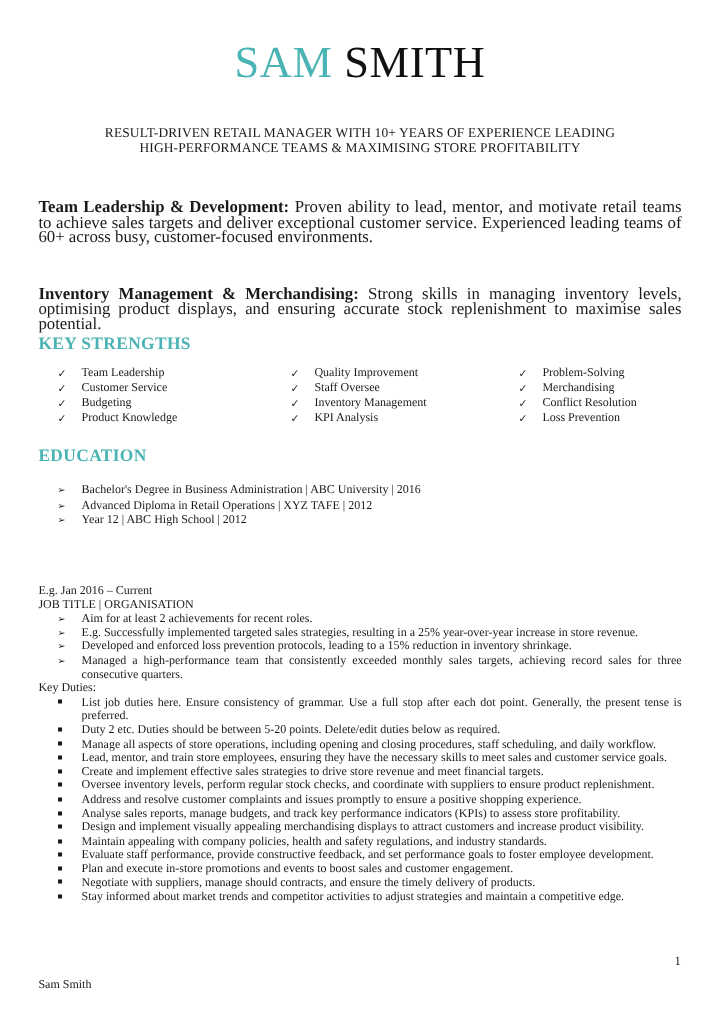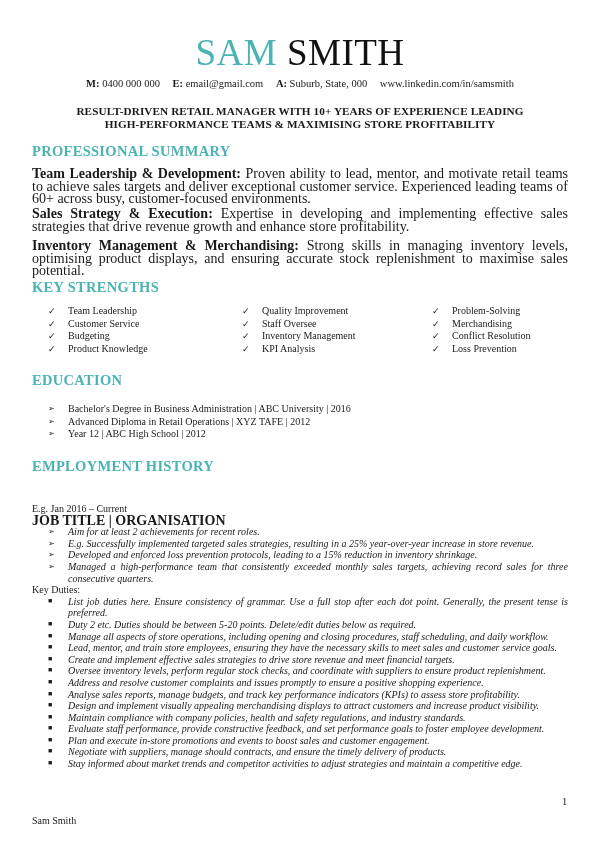--- a/index.html
+++ b/index.html
@@ -11,76 +11,66 @@
           font-size: 37px; letter-spacing: 0.5px; line-height: 40px; font-weight: normal; }
   .name .first { color: #4ab3b3; }
   .name .last { color: #111111; }
 
   .contact { position: absolute; top: 77px; left: 0; width: 600px; text-align: center;
              font-size: 10.5px; line-height: 14px; }
   .contact .item { margin: 0 5px; }
   .contact b { font-weight: bold; }
 
   .headline { position: absolute; top: 105px; left: 30px; width: 540px; text-align: center;
-              font-size: 11.2px; font-weight: bold; line-height: 13px; letter-spacing: 0.1px; }
+              font-size: 11.2px; font-weight: normal; line-height: 13px; letter-spacing: 0.1px; }
 
   .section-title { position: absolute; left: 32px; color: #4ab3b3; font-weight: bold;
                    font-size: 14.5px; letter-spacing: 0.3px; line-height: 16px; }
 
   .para { position: absolute; left: 32px; width: 536px; font-size: 14px; line-height: 12.5px;
           text-align: justify; }
   .para b { font-weight: bold; }
 
   .strengths { position: absolute; top: 305px; left: 48px; width: 520px; display: flex; }
   .str-col { font-size: 10px; line-height: 12.5px; }
   .str-col .row { display: flex; align-items: center; height: 12.5px; }
   .check { width: 20px; font-size: 9px; }
 
   .edu { position: absolute; top: 403px; left: 48px; font-size: 10px; line-height: 12.5px; }
   .edu .row { display: flex; height: 12.5px; }
   .arrow { width: 20px; font-size: 8px; line-height: 12.5px; }
 
-  .emp { position: absolute; top: 487px; left: 32px; width: 536px; font-size: 10px; line-height: 11.6px; margin-top: 16px; }
-  .emp .jobtitle { font-weight: bold; font-size: 14px; }
+  .emp { position: absolute; top: 487px; left: 32px; width: 536px; font-size: 10px; line-height: 11.6px; }
+  .emp .jobtitle { font-weight: normal; font-size: 10px; }
   .bl { display: flex; }
   .bl .mk { width: 20px; flex: none; padding-left: 16px; font-size: 8px; }
   .bl .sq { width: 20px; flex: none; padding-left: 16px; font-size: 7px; }
-  .bl .tx { flex: 1; text-align: justify; font-style: italic; }
+  .bl .tx { flex: 1; text-align: justify; }
 
   .footer-page { position: absolute; top: 796px; left: 562px; font-size: 10.5px; }
   .footer-name { position: absolute; top: 815px; left: 32px; font-size: 10px; }
 </style>
 </head>
 <body>
 
 <div class="page">
 
   <div class="name">
     <span class="first">SAM</span>
     <span class="last">SMITH</span>
   </div>
 
-  <div class="contact">
-    <span class="item"><b>M:</b> <span>0400 000 000</span></span>
-    <span class="item"><b>E:</b> <span>email@gmail.com</span></span>
-    <span class="item"><b>A:</b> <span>Suburb, State, 000</span></span>
-    <span class="item">www.linkedin.com/in/samsmith</span>
-  </div>
 
   <div class="headline">
     <div>RESULT-DRIVEN RETAIL MANAGER WITH 10+ YEARS OF EXPERIENCE LEADING</div>
     <div>HIGH-PERFORMANCE TEAMS &amp; MAXIMISING STORE PROFITABILITY</div>
   </div>
 
-  <div class="section-title" style="top:143px">PROFESSIONAL SUMMARY</div>
   <div class="para" style="top:168px">
     <b>Team Leadership &amp; Development:</b><span> Proven ability to lead, mentor, and motivate retail teams to achieve sales targets and deliver exceptional customer service. Experienced leading teams of 60+ across busy, customer-focused environments.</span>
-  </div>
-  <div class="para" style="top:208px">
-    <b>Sales Strategy &amp; Execution:</b><span> Expertise in developing and implementing effective sales strategies that drive revenue growth and enhance store profitability.</span>
   </div>
   <div class="para" style="top:240px">
     <b>Inventory Management &amp; Merchandising:</b><span> Strong skills in managing inventory levels, optimising product displays, and ensuring accurate stock replenishment to maximise sales potential.</span>
   </div>
 
   <div class="section-title" style="top:279px">KEY STRENGTHS</div>
   <div class="strengths">
     <div class="str-col" style="width:194px">
       <div class="row">
           <span class="check">✓</span>
@@ -146,21 +136,20 @@
     <div class="row">
         <span class="arrow">➢</span>
         <span>Advanced Diploma in Retail Operations | XYZ TAFE | 2012</span>
       </div>
     <div class="row">
         <span class="arrow">➢</span>
         <span>Year 12 | ABC High School | 2012</span>
       </div>
   </div>
 
-  <div class="section-title" style="top:458px">EMPLOYMENT HISTORY</div>
   <div class="emp">
     <div>E.g. Jan 2016 – Current</div>
     <div class="jobtitle">JOB TITLE | ORGANISATION</div>
     <div class="bl">
         <span class="mk">➢</span>
         <span class="tx">Aim for at least 2 achievements for recent roles.</span>
       </div>
     <div class="bl">
         <span class="mk">➢</span>
         <span class="tx">E.g. Successfully implemented targeted sales strategies, resulting in a 25% year-over-year increase in store revenue.</span>
@@ -205,21 +194,21 @@
     <div class="bl">
         <span class="sq">■</span>
         <span class="tx">Analyse sales reports, manage budgets, and track key performance indicators (KPIs) to assess store profitability.</span>
       </div>
     <div class="bl">
         <span class="sq">■</span>
         <span class="tx">Design and implement visually appealing merchandising displays to attract customers and increase product visibility.</span>
       </div>
     <div class="bl">
         <span class="sq">■</span>
-        <span class="tx">Maintain compliance with company policies, health and safety regulations, and industry standards.</span>
+        <span class="tx">Maintain appealing with company policies, health and safety regulations, and industry standards.</span>
       </div>
     <div class="bl">
         <span class="sq">■</span>
         <span class="tx">Evaluate staff performance, provide constructive feedback, and set performance goals to foster employee development.</span>
       </div>
     <div class="bl">
         <span class="sq">■</span>
         <span class="tx">Plan and execute in-store promotions and events to boost sales and customer engagement.</span>
       </div>
     <div class="bl">

